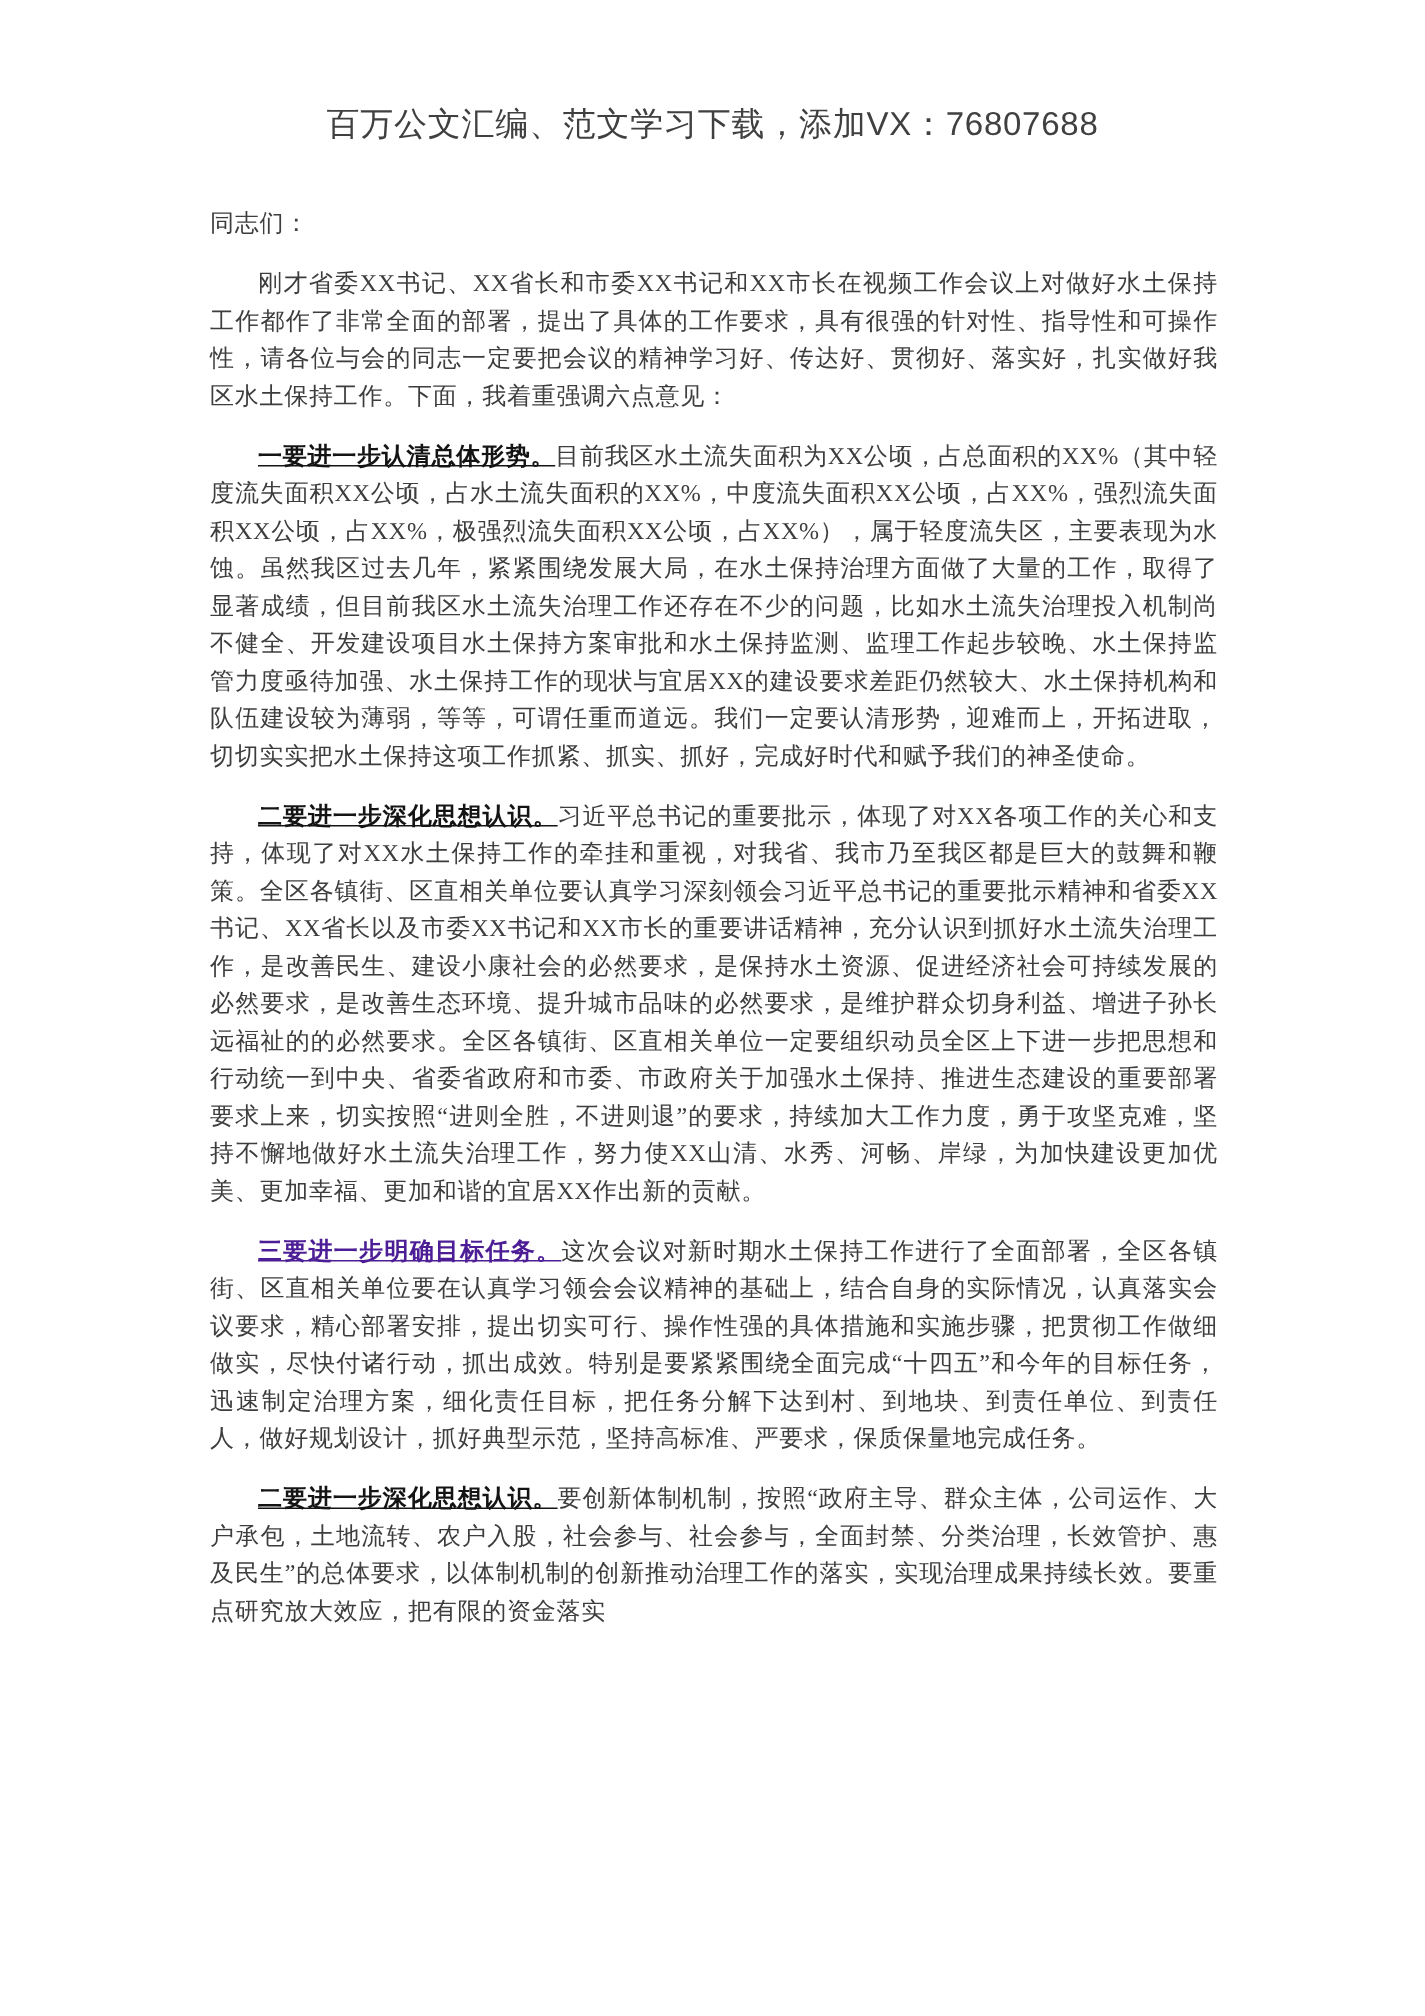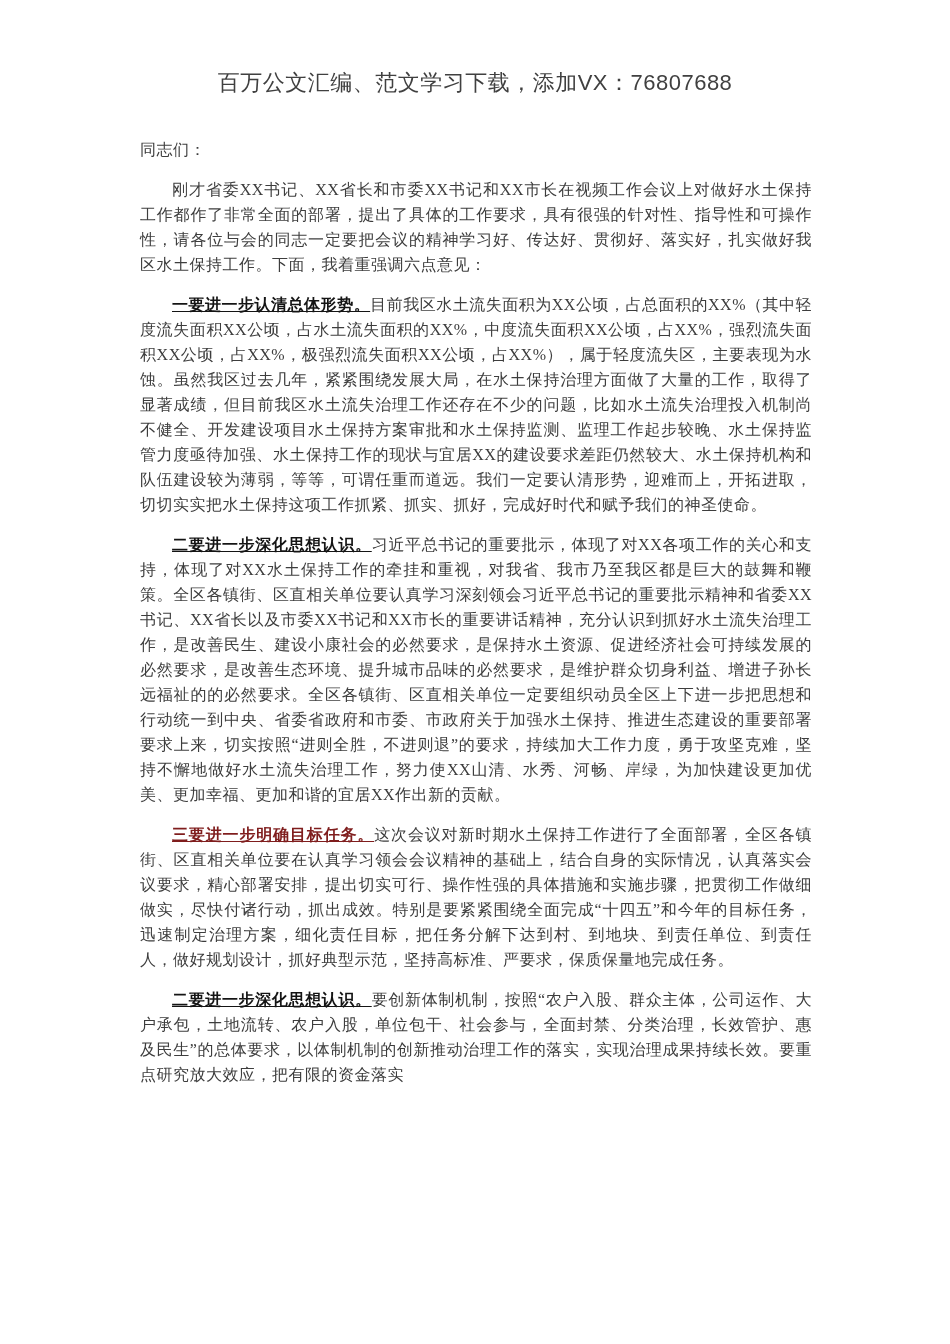--- a/index.html
+++ b/index.html
@@ -66,17 +66,17 @@
 
   <div class="content" style="color: rgb(61, 61, 61);">
     <p class="salutation">同志们：</p>
 
   <p class="para"><span>刚才省委XX书记、XX省长和市委XX书记和XX市长在视频工作会议上对做好水土保持工作都作了非常全面的部署，提出了具体的工作要求，具有很强的针对性、指导性和可操作性，请各位与会的同志一定要把会议的精神学习好、传达好、贯彻好、落实好，扎实做好我区水土保持工作。下面，我着重强调六点意见：</span></p>
 
   <p class="para"><span class="lead" style="color: rgb(20, 20, 20);">一要进一步认清总体形势。</span><span>目前我区水土流失面积为XX公顷，占总面积的XX%（其中轻度流失面积XX公顷，占水土流失面积的XX%，中度流失面积XX公顷，占XX%，强烈流失面积XX公顷，占XX%，极强烈流失面积XX公顷，占XX%），属于轻度流失区，主要表现为水蚀。虽然我区过去几年，紧紧围绕发展大局，在水土保持治理方面做了大量的工作，取得了显著成绩，但目前我区水土流失治理工作还存在不少的问题，比如水土流失治理投入机制尚不健全、开发建设项目水土保持方案审批和水土保持监测、监理工作起步较晚、水土保持监管力度亟待加强、水土保持工作的现状与宜居XX的建设要求差距仍然较大、水土保持机构和队伍建设较为薄弱，等等，可谓任重而道远。我们一定要认清形势，迎难而上，开拓进取，切切实实把水土保持这项工作抓紧、抓实、抓好，完成好时代和赋予我们的神圣使命。</span></p>
 
   <p class="para"><span class="lead" style="color: rgb(20, 20, 20);">二要进一步深化思想认识。</span><span>习近平总书记的重要批示，体现了对XX各项工作的关心和支持，体现了对XX水土保持工作的牵挂和重视，对我省、我市乃至我区都是巨大的鼓舞和鞭策。全区各镇街、区直相关单位要认真学习深刻领会习近平总书记的重要批示精神和省委XX书记、XX省长以及市委XX书记和XX市长的重要讲话精神，充分认识到抓好水土流失治理工作，是改善民生、建设小康社会的必然要求，是保持水土资源、促进经济社会可持续发展的必然要求，是改善生态环境、提升城市品味的必然要求，是维护群众切身利益、增进子孙长远福祉的的必然要求。全区各镇街、区直相关单位一定要组织动员全区上下进一步把思想和行动统一到中央、省委省政府和市委、市政府关于加强水土保持、推进生态建设的重要部署要求上来，切实按照“进则全胜，不进则退”的要求，持续加大工作力度，勇于攻坚克难，坚持不懈地做好水土流失治理工作，努力使XX山清、水秀、河畅、岸绿，为加快建设更加优美、更加幸福、更加和谐的宜居XX作出新的贡献。</span></p>
 
-  <p class="para"><span class="lead" style="color: #7f1d1d;">三要进一步明确目标任务。</span><span>这次会议对新时期水土保持工作进行了全面部署，全区各镇街、区直相关单位要在认真学习领会会议精神的基础上，结合自身的实际情况，认真落实会议要求，精心部署安排，提出切实可行、操作性强的具体措施和实施步骤，把贯彻工作做细做实，尽快付诸行动，抓出成效。特别是要紧紧围绕全面完成“十四五”和今年的目标任务，迅速制定治理方案，细化责任目标，把任务分解下达到村、到地块、到责任单位、到责任人，做好规划设计，抓好典型示范，坚持高标准、严要求，保质保量地完成任务。</span></p>
+  <p class="para"><span class="lead" style="color: #4c1d95;">三要进一步明确目标任务。</span><span>这次会议对新时期水土保持工作进行了全面部署，全区各镇街、区直相关单位要在认真学习领会会议精神的基础上，结合自身的实际情况，认真落实会议要求，精心部署安排，提出切实可行、操作性强的具体措施和实施步骤，把贯彻工作做细做实，尽快付诸行动，抓出成效。特别是要紧紧围绕全面完成“十四五”和今年的目标任务，迅速制定治理方案，细化责任目标，把任务分解下达到村、到地块、到责任单位、到责任人，做好规划设计，抓好典型示范，坚持高标准、严要求，保质保量地完成任务。</span></p>
 
-  <p class="para"><span class="lead" style="color: rgb(20, 20, 20);">二要进一步深化思想认识。</span><span>要创新体制机制，按照“农户入股、群众主体，公司运作、大户承包，土地流转、农户入股，单位包干、社会参与，全面封禁、分类治理，长效管护、惠及民生”的总体要求，以体制机制的创新推动治理工作的落实，实现治理成果持续长效。要重点研究放大效应，把有限的资金落实</span></p>
+  <p class="para"><span class="lead" style="color: rgb(20, 20, 20);">二要进一步深化思想认识。</span><span>要创新体制机制，按照“政府主导、群众主体，公司运作、大户承包，土地流转、农户入股，社会参与、社会参与，全面封禁、分类治理，长效管护、惠及民生”的总体要求，以体制机制的创新推动治理工作的落实，实现治理成果持续长效。要重点研究放大效应，把有限的资金落实</span></p>
 </div>
 </div>
 
 </body></html>

